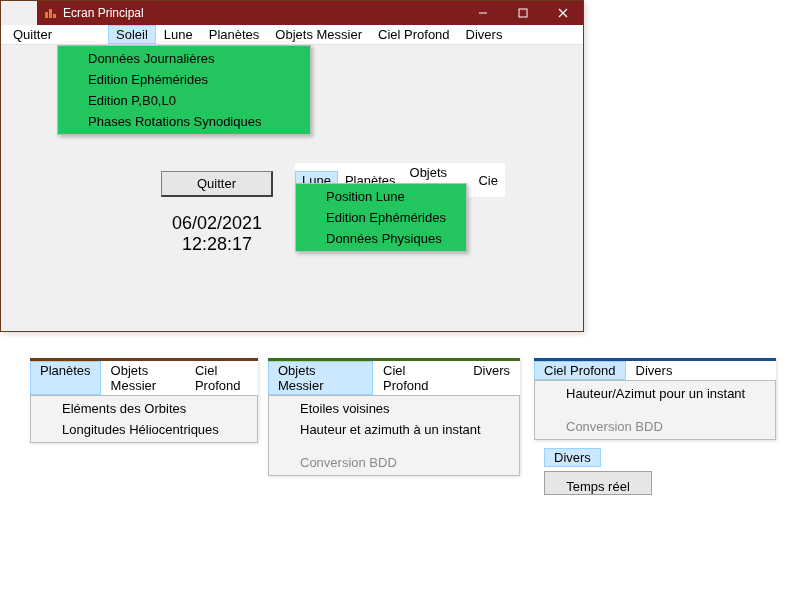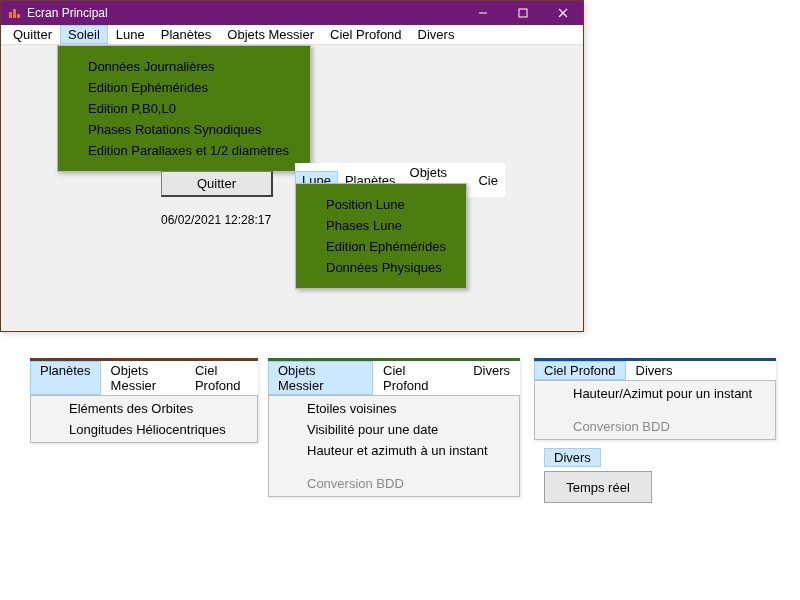--- a/index.html
+++ b/index.html
@@ -9,25 +9,26 @@
   .main-window {
     position: absolute;
     top: 0; left: 0;
     width: 584px; height: 332px;
     background: #f0f0f0;
     border: 1px solid #6b3a1a;
     box-shadow: 2px 2px 6px rgba(0,0,0,0.15);
   }
   .titlebar {
     height: 24px;
-    background: #701a75;
+    background: #7f1d1d;
     color: #ffffff;
     display: flex;
     align-items: center;
     padding-left: 6px;
+    margin-left: 36px;
   }
   .titlebar .app-icon { width: 14px; height: 14px; margin-right: 6px; display:inline-block; }
   .titlebar .app-icon svg { display:block; }
   .titlebar .title { flex: 1; font-size: 12px; }
   .titlebar .win-controls { display: flex; }
   .titlebar .win-btn {
     width: 40px; height: 24px;
     display: flex; align-items:center; justify-content:center;
     color: #fff; font-family: Arial;
   }
@@ -41,34 +42,35 @@
     border-bottom: 1px solid #e0e0e0;
   }
   .menubar .menu-item {
     padding: 2px 8px;
     cursor: default;
   }
   .menubar .menu-item.highlight {
     background: #cce8ff;
     border: 1px solid #99d1ff;
     padding: 1px 7px;
+    margin-left: 48px;
   }
 
   .client-area {
     position: relative;
     background: #f0f0f0;
     height: calc(100% - 44px);
   }
 
   .dropdown {
     position: absolute;
-    background: #4d7c0f;
+    background: #22c55e;
     border: 1px solid #bcbcbc;
     box-shadow: 2px 2px 4px rgba(0,0,0,0.25);
-    padding: 10px 0;
+    padding: 2px 0;
   }
   .dropdown .dd-item {
     padding: 3px 18px 3px 30px;
     white-space: nowrap;
     color: #000;
     cursor: default;
   }
 
   .quit-btn {
     position: absolute;
@@ -76,23 +78,23 @@
     width: 112px; height: 26px;
     background: #e6e6e6;
     border: 1px solid #808080;
     border-bottom: 2px solid #404040;
     border-right: 2px solid #404040;
     display:flex; align-items:center; justify-content:center;
   }
   .timestamp {
     position: absolute;
     top: 168px; left: 160px;
-    width: 112px; text-align:left;
+    width: 112px; text-align:center;
     color: #000;
-    font-size: 12px;
+    font-size: 18px;
   }
 
   
   .fragment {
     position: absolute;
     background: #ffffff;
     border-top: 3px solid;
     box-shadow: 1px 1px 3px rgba(0,0,0,0.12);
   }
   .fragment.brown { border-top-color: #6b3a1a; }
@@ -107,34 +109,34 @@
     border-right: 0;
   }
   .fragment .tab.active {
     background: #cce8ff;
     border: 1px solid #99d1ff;
     padding: 1px 9px;
   }
   .fragment .list {
     background: #f3f3f3;
     border: 1px solid #bcbcbc;
-    padding: 2px 8px;
+    padding: 2px 1px;
   }
   .fragment .list .li {
     padding: 3px 16px 3px 30px;
     white-space: nowrap;
     color: #000;
   }
   .fragment .list .li.disabled { color: #8a8a8a; margin-top: 12px; }
   .fragment .btn {
     margin-top: 4px;
-    width: 108px; height: 32px;
+    width: 108px; height: 24px;
     background:#e6e6e6;
     border:1px solid #a0a0a0;
-    display:flex;align-items:center;justify-content:center;
+    display:flex;align-items:flex-end;justify-content:center;
   }
 
   
   .sub-menubar {
     position: absolute;
     top: 118px; left: 294px;
     width: 210px;
     background:#ffffff;
     display:flex;
     align-items:center;
@@ -188,37 +190,35 @@
     <div class="menu-item">Divers</div>
   </div>
 
   <div class="client-area">
 
     <div class="dropdown" style="top:0; left:56px; width:254px;">
       <div class="dd-item">Données Journalières</div>
       <div class="dd-item">Edition Ephémérides</div>
       <div class="dd-item">Edition P,B0,L0</div>
       <div class="dd-item">Phases Rotations Synodiques</div>
-      <div class="dd-item">Edition Parallaxes et 1/2 diamètres</div>
     </div>
 
     <div class="quit-btn">
       <span>Quitter</span>
     </div>
     <div class="timestamp">06/02/2021 12:28:17</div>
 
     <div class="sub-menubar">
       <div class="menu-item highlight">Lune</div>
       <div class="menu-item">Planètes</div>
       <div class="menu-item">Objets Messier</div>
       <div class="menu-item">Cie</div>
     </div>
     <div class="dropdown" style="top:138px; left:294px; width:172px;">
       <div class="dd-item">Position Lune</div>
-      <div class="dd-item">Phases Lune</div>
       <div class="dd-item">Edition Ephémérides</div>
       <div class="dd-item">Données Physiques</div>
     </div>
   </div>
 </div>
 
 <div class="fragment brown" style="top:358px; left:30px; width:228px;">
   <div class="tab-row">
     <div class="tab active">Planètes</div>
     <div class="tab">Objets Messier</div>
@@ -231,21 +231,20 @@
 </div>
 
 <div class="fragment green" style="top:358px; left:268px; width:252px;">
   <div class="tab-row">
     <div class="tab active">Objets Messier</div>
     <div class="tab">Ciel Profond</div>
     <div class="tab">Divers</div>
   </div>
   <div class="list">
     <div class="li">Etoiles voisines</div>
-    <div class="li">Visibilité pour une date</div>
     <div class="li">Hauteur et azimuth à un instant</div>
     <div class="li disabled">Conversion BDD</div>
   </div>
 </div>
 
 <div class="fragment blue" style="top:358px; left:534px; width:242px;">
   <div class="tab-row">
     <div class="tab active">Ciel Profond</div>
     <div class="tab">Divers</div>
   </div>

